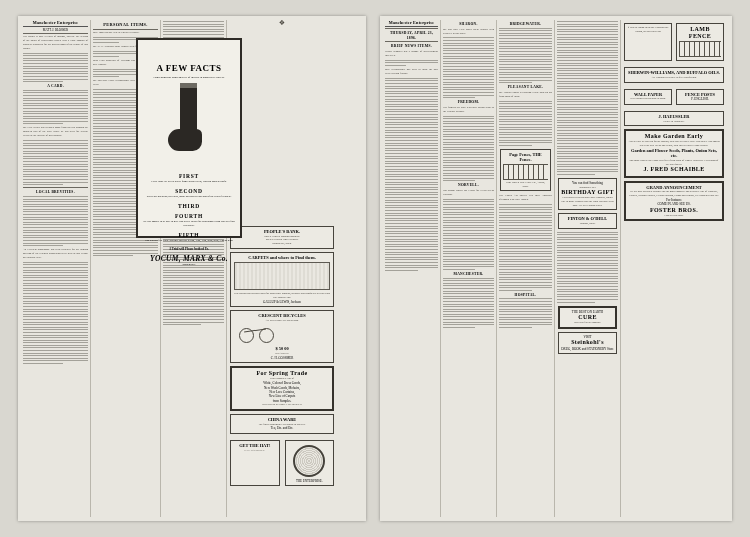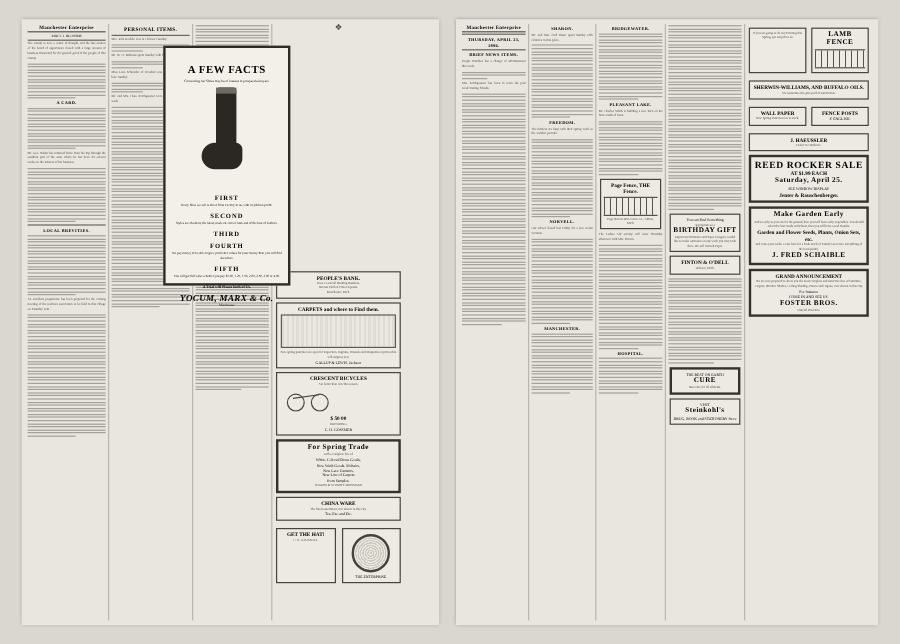--- a/index.html
+++ b/index.html
@@ -66,21 +66,21 @@
   .ad.thick{border:2px solid #35322c;}
   .ad .t1{font-size:6px;font-weight:bold;letter-spacing:.4px;line-height:1.2;}
   .ad .t2{font-size:4.4px;font-weight:bold;line-height:1.3;}
   .ad .t3{font-size:3.2px;line-height:1.4;}
   .ad .t4{font-size:2.6px;line-height:1.4;color:#3a3731;}
   .ad .big{font-size:8px;font-weight:bold;letter-spacing:.5px;}
   
   #facts-ad{
     position:absolute;left:118px;top:22px;width:106px;height:200px;
     border:2px solid #2e2b26;background:#f2f0e9;
-    box-sizing:border-box;padding:11px 4px;text-align:center;
+    box-sizing:border-box;padding:21px 4px;text-align:center;
     z-index:5;
   }
   #facts-ad .title{font-size:9px;font-weight:bold;letter-spacing:.5px;margin:2px 0 3px;}
   #facts-ad .sub{font-size:2.8px;line-height:1.5;margin-bottom:3px;}
   #facts-ad .num{font-size:5.5px;font-weight:bold;letter-spacing:.8px;margin:4px 0 1px;}
   #facts-ad .bd{font-size:2.7px;line-height:1.5;margin-bottom:2px;}
   #facts-ad .bot{font-size:3.2px;font-weight:bold;margin-top:4px;}
   #facts-ad .brand{font-size:7.5px;font-weight:bold;letter-spacing:.3px;margin-top:3px;font-style:italic;}
   #facts-ad .city{font-size:2.8px;}
   .sock{
@@ -999,27 +999,20 @@
           <div class="ad" style="flex:1">
             <div class="t2">FENCE POSTS</div>
             <div class="t3">F. ENGLISH.</div>
           </div>
         </div>
         <div class="ad">
           <div class="t2">J. HAEUSSLER</div>
           <div class="t4">Dealer in Hardware.</div>
         </div>
 
-        <div class="ad thick">
-          <div class="big">REED ROCKER SALE</div>
-          <div class="t2">AT $1.99 EACH</div>
-          <div class="t1">Saturday, April 25.</div>
-          <div class="t3">SEE WINDOW DISPLAY</div>
-          <div class="t2">Jenter &amp; Rauschenberger.</div>
-        </div>
 
         <div class="ad thick">
           <div class="t1">Make Garden Early</div>
           <div class="t4">And as early as you can for the ground, then you will have early Vegetables. You should select the best Seeds and Plants, then you will have Good Results.</div>
           <div class="t2">Garden and Flower Seeds, Plants, Onion Sets, etc.</div>
           <div class="t4">and come your seeds. Come here for a fresh stock of Family Groceries. Everything of the best quality.</div>
           <div class="t1">J. FRED SCHAIBLE</div>
         </div>
 
         <div class="ad thick">

